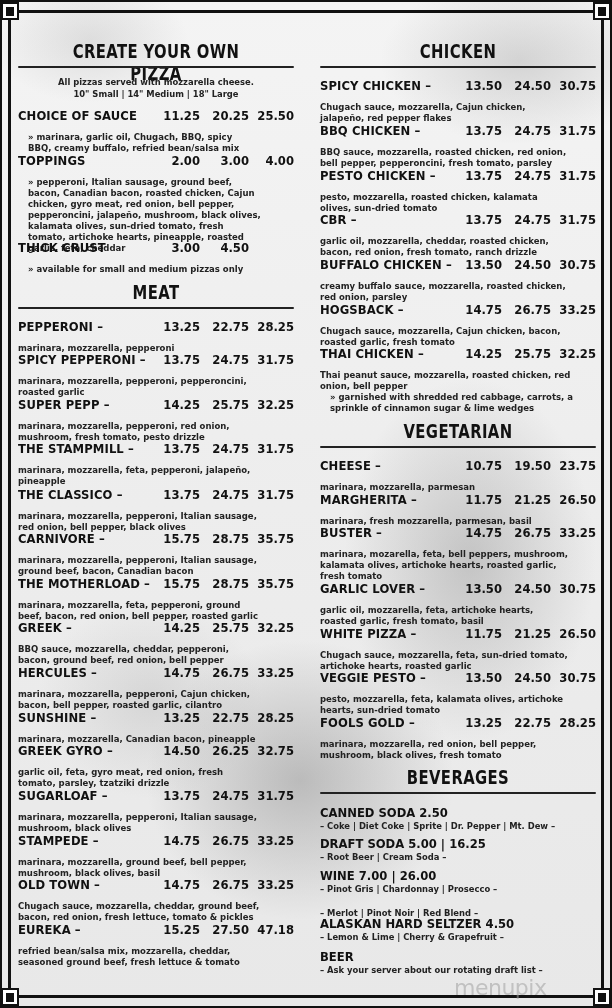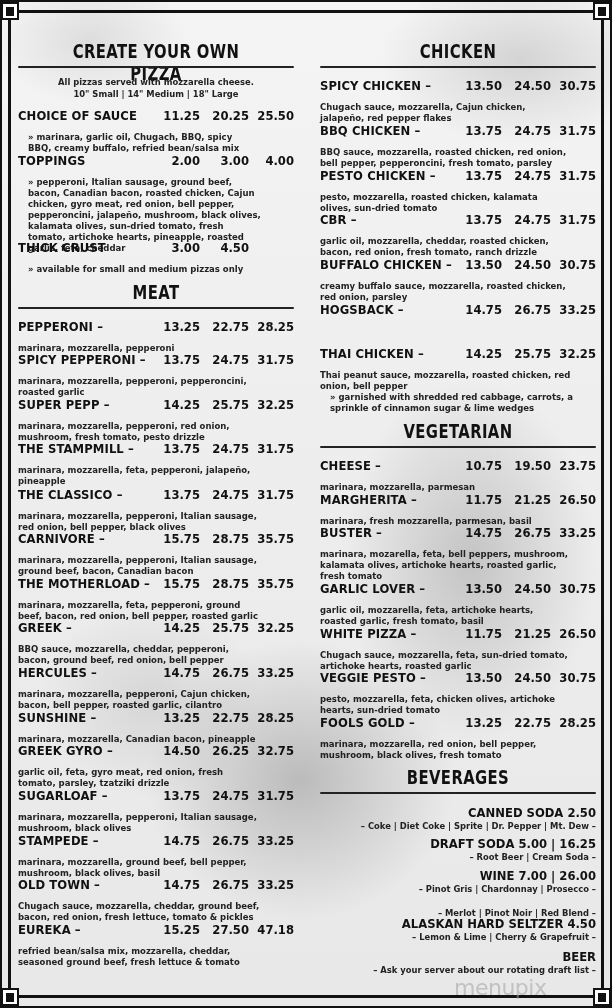--- a/index.html
+++ b/index.html
@@ -63,21 +63,21 @@
   .p1 { right: 94px; }
   .p2 { right: 45px; }
   .p3 { right: 0px; }
   .item-desc {
     font-size: 8.5px; line-height: 11px; color: #222; font-weight: bold;
     margin-top: 9px;
   }
   .item-desc.indent { padding-left: 10px; }
   .sub-note { font-size: 8.5px; line-height: 11px; color: #222; font-weight: bold; padding-left: 10px; }
 
-  .bev { position: absolute; left: 0; width: 100%; text-align: right; }
+  .bev { position: absolute; left: 0; width: 100%; text-align: left; }
   .bev-head { font-size: 11.6px; font-weight: bold; line-height: 14px; }
   .bev-sub { font-size: 8.4px; font-weight: bold; line-height: 12px; color: #222; }
 
   .watermark {
     position: absolute; left: 454px; top: 975px;
     font-family: "DejaVu Sans", sans-serif; font-size: 22px; color: rgba(160,160,160,0.55);
     letter-spacing: -0.5px;
   }
 </style>
 </head>
@@ -352,20 +352,21 @@
         <div class="item-desc" style="width:250px">creamy buffalo sauce, mozzarella, roasted chicken, red onion, parsley</div>
         <div class="sub-note"></div>
       </div>
       <div class="item" style="top: 303px;">
         <div class="item-head">
           <span class="item-name">HOGSBACK –</span>
           <span class="price p1">14.75</span>
           <span class="price p2">26.75</span>
           <span class="price p3">33.25</span>
         </div>
+        <div class="item-desc" style="width:250px">Chugach sauce, mozzarella, Cajun chicken, bacon, roasted garlic, fresh tomato</div>
         <div class="sub-note"></div>
       </div>
       <div class="item" style="top: 347px;">
         <div class="item-head">
           <span class="item-name">THAI CHICKEN –</span>
           <span class="price p1">14.25</span>
           <span class="price p2">25.75</span>
           <span class="price p3">32.25</span>
         </div>
         <div class="item-desc" style="width:262px">Thai peanut sauce, mozzarella, roasted chicken, red onion, bell pepper</div>
@@ -426,21 +427,21 @@
         <div class="item-desc" style="width:250px">Chugach sauce, mozzarella, feta, sun-dried tomato, artichoke hearts, roasted garlic</div>
         <div class="sub-note"></div>
       </div>
       <div class="item" style="top: 671px;">
         <div class="item-head">
           <span class="item-name">VEGGIE PESTO –</span>
           <span class="price p1">13.50</span>
           <span class="price p2">24.50</span>
           <span class="price p3">30.75</span>
         </div>
-        <div class="item-desc" style="width:250px">pesto, mozzarella, feta, chicken olives, artichoke hearts, sun-dried tomato</div>
+        <div class="item-desc" style="width:250px">pesto, mozzarella, feta, kalamata olives, artichoke hearts, sun-dried tomato</div>
         <div class="sub-note"></div>
       </div>
       <div class="item" style="top: 716px;">
         <div class="item-head">
           <span class="item-name">FOOLS GOLD –</span>
           <span class="price p1">13.25</span>
           <span class="price p2">22.75</span>
           <span class="price p3">28.25</span>
         </div>
         <div class="item-desc" style="width:250px">marinara, mozzarella, red onion, bell pepper, mushroom, black olives, fresh tomato</div>

